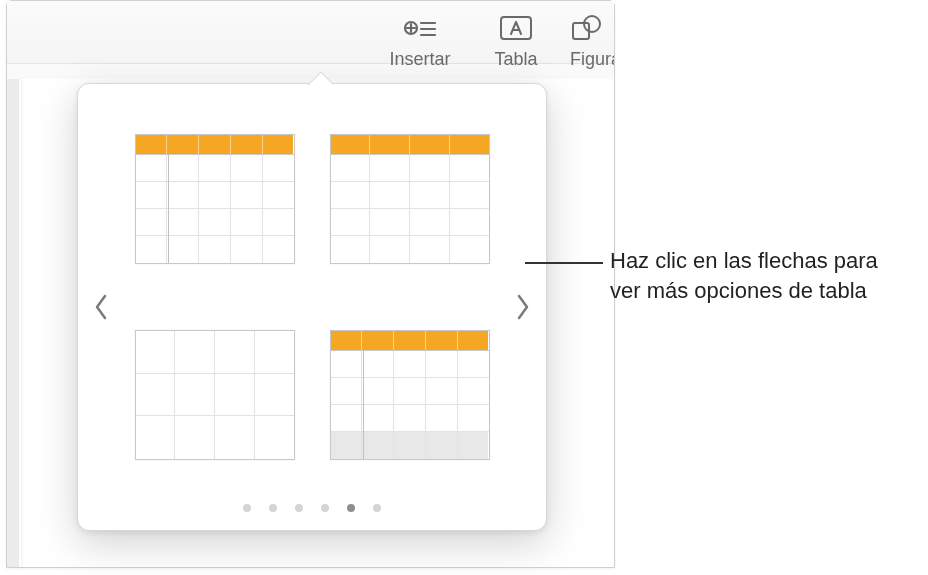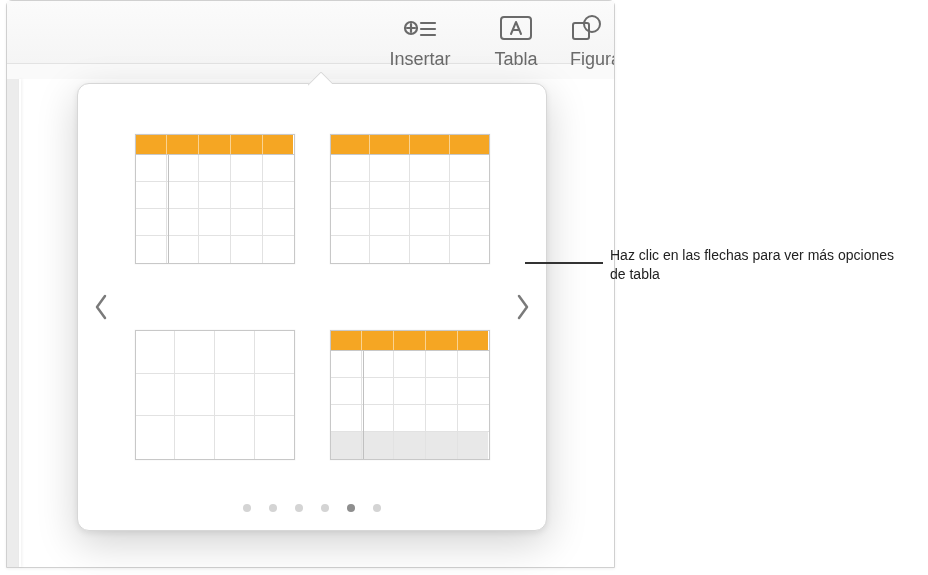--- a/index.html
+++ b/index.html
@@ -232,21 +232,21 @@
       left: 525px;
       width: 78px;
       height: 2px;
       background: #333;
     }
     .callout-text {
       position: absolute;
       top: 246px;
       left: 610px;
       width: 300px;
-      font-size: 14px;
+      font-size: 22px;
       line-height: 1.35;
       color: #222;
     }
   </style>
 </head>
 <body>
 
 <div class="window">
   <div class="toolbar">
 

